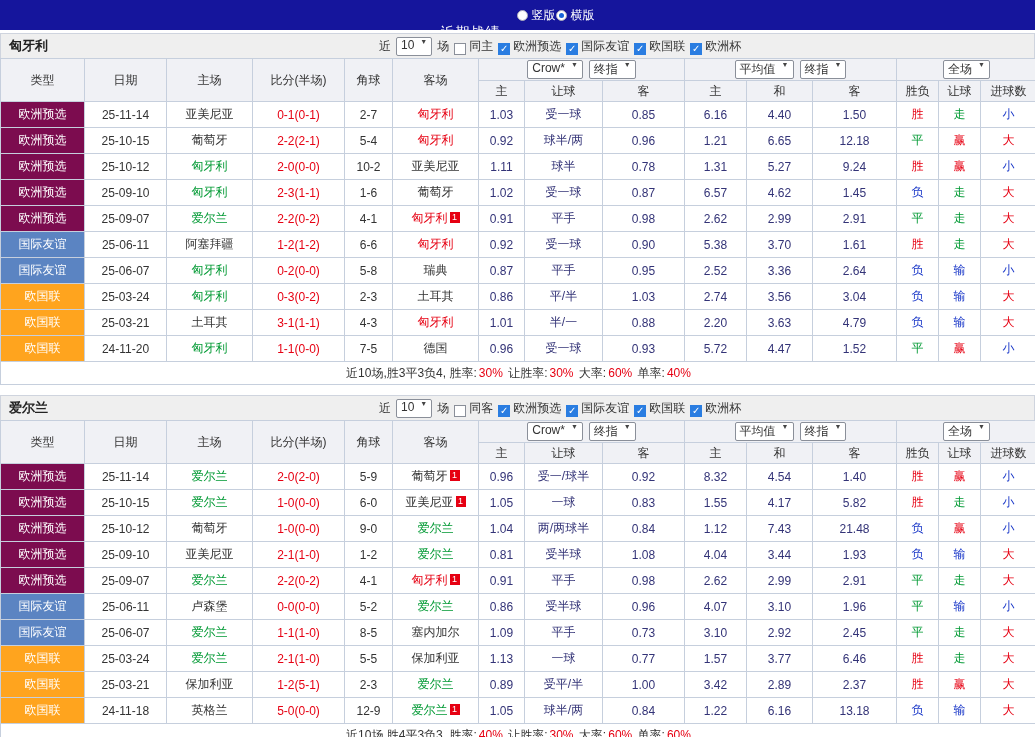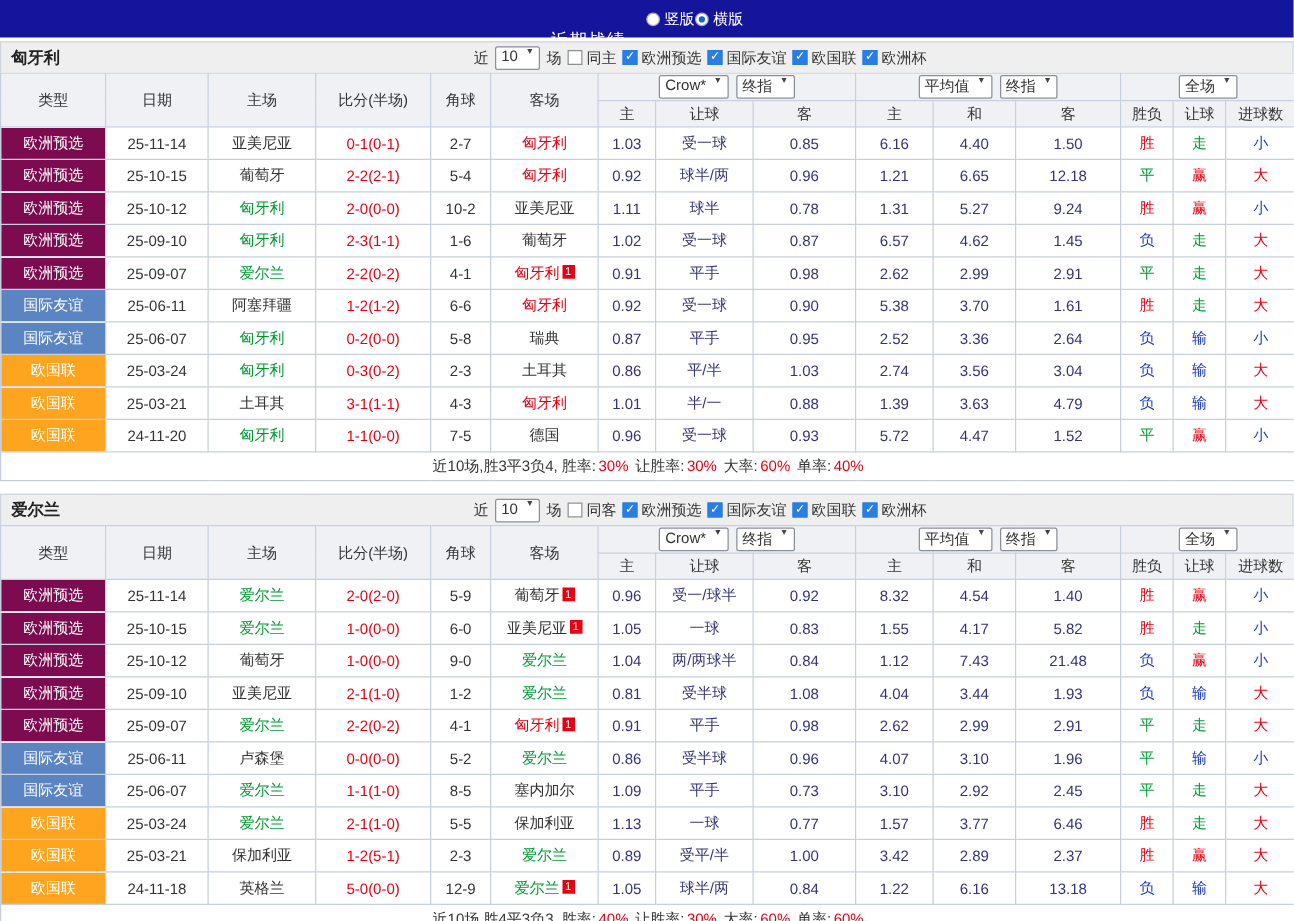--- a/index.html
+++ b/index.html
@@ -11,21 +11,21 @@
   .radio{width:11px;height:11px;border-radius:50%;background:#fff;border:1px solid #aab;box-sizing:border-box;display:inline-block;position:relative;}
   .radio.sel::after{content:"";position:absolute;left:2px;top:2px;width:5px;height:5px;border-radius:50%;background:#1664d9;}
   
   .section{margin-top:3px;}
   .section + .section{margin-top:10px;}
   .section-bar{height:24px;background:#efefef;border:1px solid #cfd4de;border-bottom:none;display:flex;align-items:center;position:relative;}
   .team-name{font-weight:bold;padding-left:8px;color:#222;font-size:13px;}
   .filter-group{position:absolute;left:378px;display:flex;align-items:center;gap:5px;color:#333;}
   .selectbox{display:inline-flex;align-items:flex-start;background:#fff;border:1px solid #8a8f99;height:17px;padding:0 4px;gap:6px;font-size:12px;border-radius:2px;cursor:pointer;white-space:nowrap;}
   .selectbox .arr{font-size:7px;color:#444;}
-  .cbwrap{display:inline-flex;align-items:center;gap:3px;cursor:pointer;}
+  .cbwrap{display:inline-flex;align-items:flex-end;gap:3px;cursor:pointer;}
   .cb{width:12px;height:12px;box-sizing:border-box;border:1px solid #8a8f99;background:#fff;display:inline-flex;align-items:center;justify-content:center;font-size:10px;line-height:10px;}
   .cb.on{background:#2a7de1;border-color:#2a7de1;color:#fff;}
   
   table{width:100%;border-collapse:collapse;table-layout:fixed;}
   th,td{border:1px solid #c6cfdd;text-align:center;padding:0;overflow:hidden;white-space:nowrap;}
   thead th{background:#f0f1f5;font-weight:normal;color:#333;}
   tr.hr1 th{height:21px;}
   tr.hr2 th{height:20px;}
   tbody td{height:25px;}
   .selrow{display:flex;justify-content:center;align-items:center;gap:6px;}
@@ -300,21 +300,21 @@
           <tr>
             <td class="type-cell" style="background:#ffa41e">欧国联</td>
             <td>25-03-21</td>
             <td><span class="">土耳其</span></td>
             <td class="score">3-1(1-1)</td>
             <td>4-3</td>
             <td><span class="hl-red">匈牙利</span></td>
             <td class="odds">1.01</td>
             <td class="odds">半/一</td>
             <td class="odds">0.88</td>
-            <td class="odds">1.39</td>
+            <td class="odds">2.20</td>
             <td class="odds">3.63</td>
             <td class="odds">4.79</td>
             <td class="t-b">负</td>
             <td class="t-b">输</td>
             <td class="t-r">大</td>
           </tr>
           <tr>
             <td class="type-cell" style="background:#ffa41e">欧国联</td>
             <td>24-11-20</td>
             <td><span class="hl-green">匈牙利</span></td>

